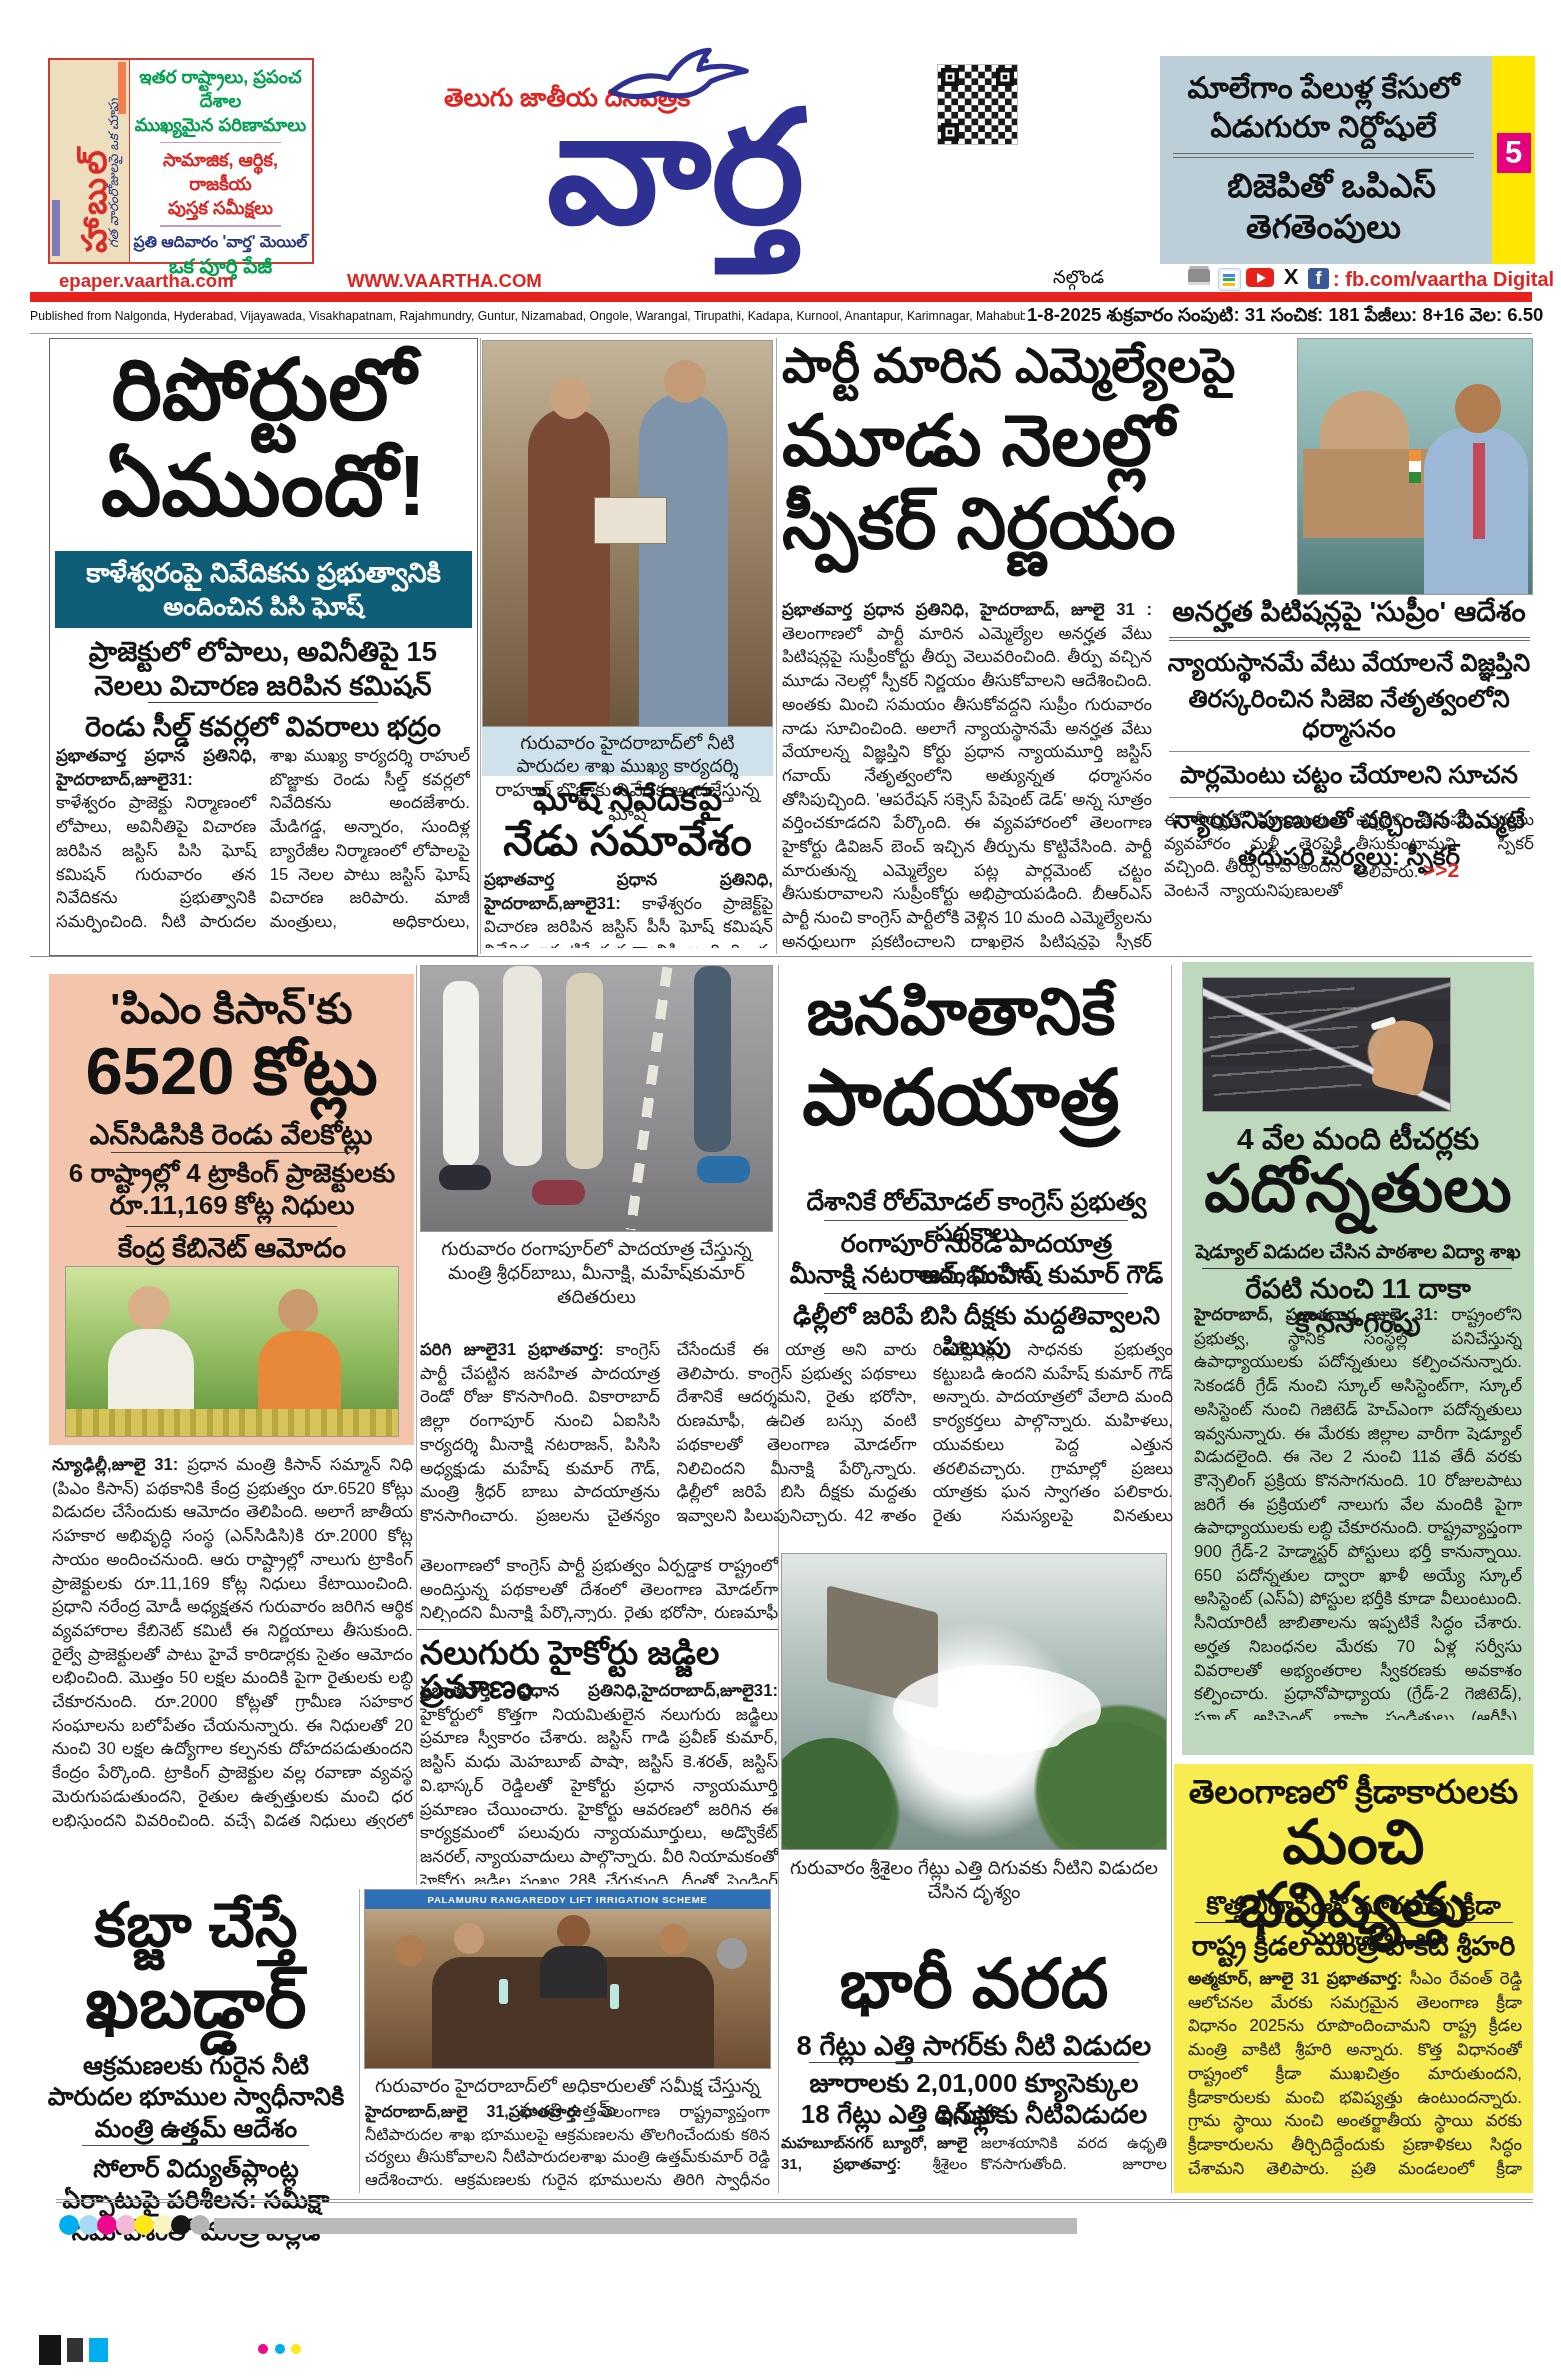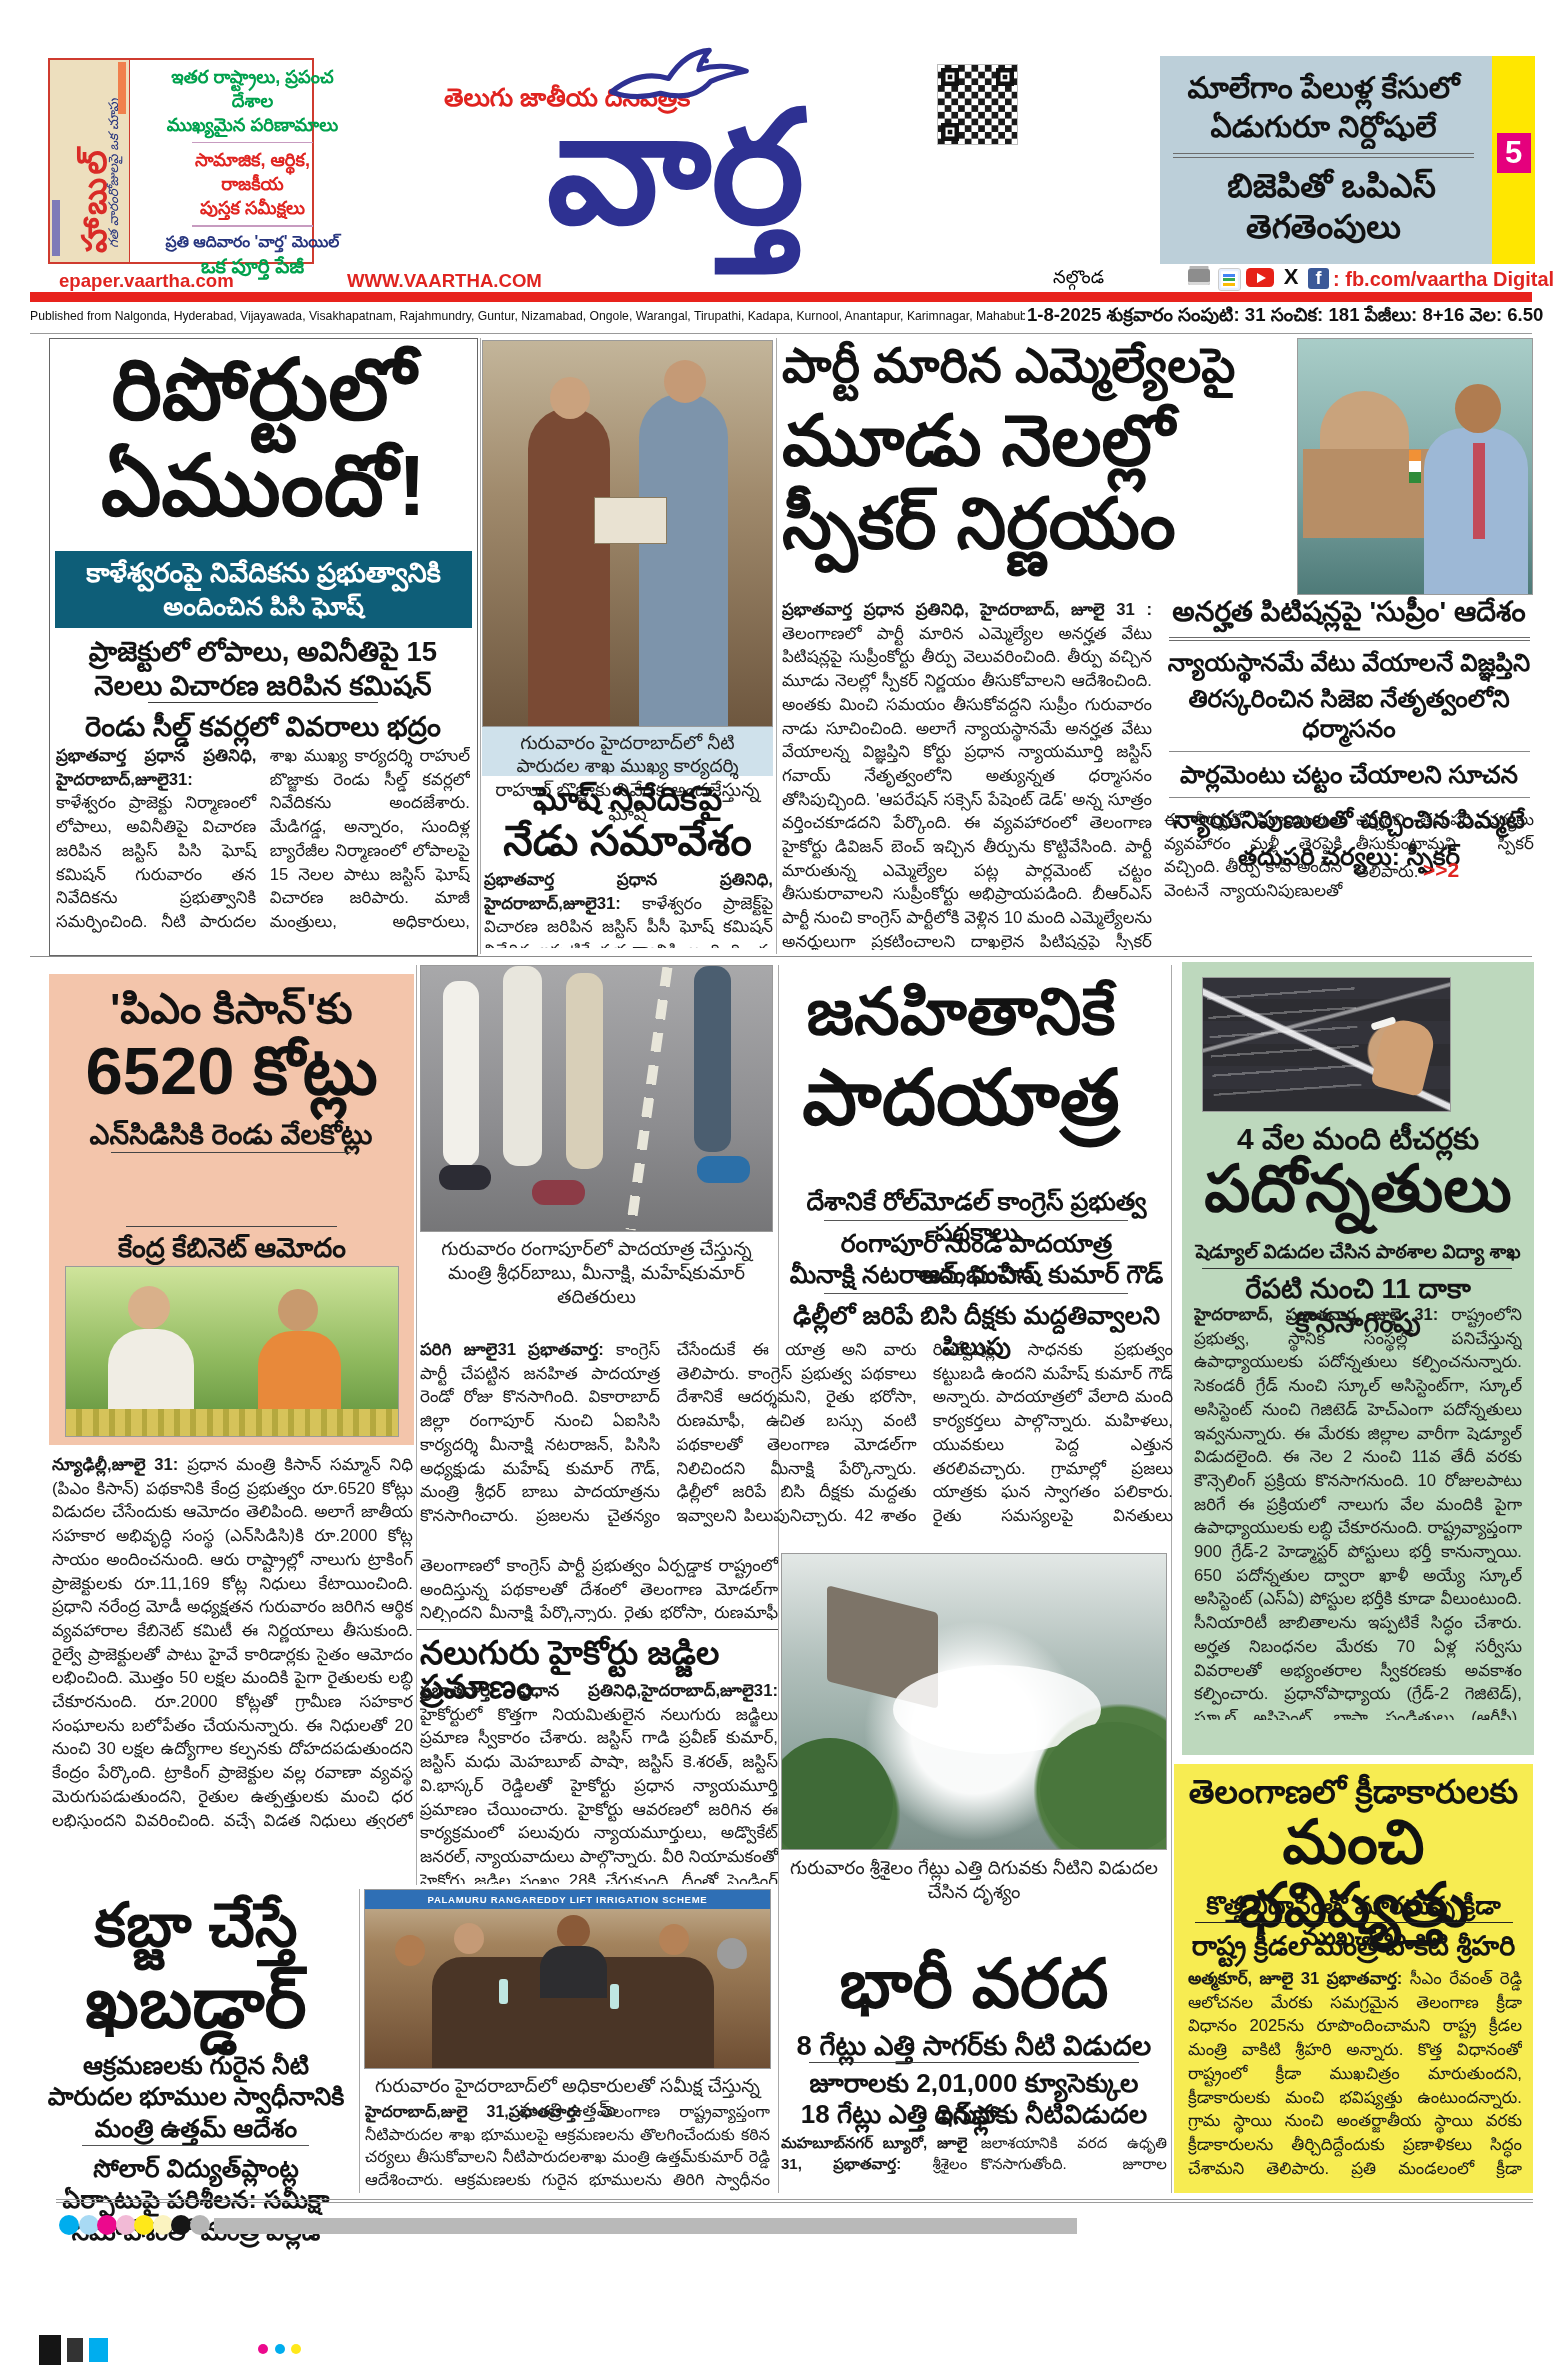--- a/index.html
+++ b/index.html
@@ -27,21 +27,21 @@
 
 <div id="page">
 
   <div class="abs" style="left:48px;top:58px;width:266px;height:206px;border:2.2px solid #cf3b2f;box-sizing:border-box;background:#fff;">
     <div class="abs" style="left:0;top:0;width:79px;height:100%;background:#eddfbe;border-right:1.5px solid #cf3b2f;overflow:hidden;">
       <div class="abs vtext" style="left:21px;top:7.4px;height:186px;font-size:34px;font-weight:bold;color:#d92b27;letter-spacing:3px;">హాబుల్</div>
       <div class="abs vtext" style="left:55px;top:10.4px;height:178px;font-size:13.4px;font-style:italic;color:#27357e;">గత వారంరోజులపై ఒక చూపు</div>
       <div class="abs" style="left:68px;top:2.2px;width:8.2px;height:52px;background:#f0804d;"></div>
       <div class="abs" style="left:2.2px;bottom:6px;width:8.2px;height:56px;background:#7d7bb8;"></div>
     </div>
-    <div class="abs c" style="left:80px;top:4.5px;width:181px;margin-left:32px;">
+    <div class="abs c" style="left:80px;top:4.5px;width:181px;">
       <div style="font-size:18px;font-weight:bold;color:#00a14d;line-height:1.35;">ఇతర రాష్ట్రాలు, ప్రపంచ దేశాల</div>
       <div style="font-size:18px;font-weight:bold;color:#00a14d;line-height:1.35;">ముఖ్యమైన పరిణామాలు</div>
       <div style="height:1.5px;background:#c79bc0;margin:4.5px 30px;"></div>
       <div style="font-size:18px;font-weight:bold;color:#e02420;line-height:1.35;">సామాజిక, ఆర్థిక, రాజకీయ</div>
       <div style="font-size:18px;font-weight:bold;color:#e02420;line-height:1.35;">పుస్తక సమీక్షలు</div>
       <div style="height:1.5px;background:#c79bc0;margin:4.5px 30px;"></div>
       <div style="font-size:15.6px;font-weight:bold;color:#27357e;line-height:1.4;">ప్రతి ఆదివారం 'వార్త' మెయిల్</div>
       <div style="font-size:20px;font-weight:bold;color:#00a14d;line-height:1.35;">ఒక పూర్తి పేజీ</div>
     </div>
   </div>
@@ -175,20 +175,21 @@
   <div class="abs vline" style="left:416px;top:965px;height:920px;"></div>
   <div class="abs vline" style="left:778px;top:965px;height:1228px;"></div>
   <div class="abs vline" style="left:1171px;top:965px;height:1228px;"></div>
   <div class="abs vline" style="left:359px;top:1889px;height:304px;"></div>
 
   <div class="abs" style="left:49px;top:974px;width:365px;height:471px;background:#f3c5ab;"></div>
   <div class="abs c hl" style="left:49px;top:987px;width:365px;font-size:42px;">'పిఎం కిసాన్'కు</div>
   <div class="abs c hl" style="left:49px;top:1036px;width:365px;font-size:67px;">6520 కోట్లు</div>
   <div class="abs c subhead" style="left:59px;top:1118px;width:344px;font-size:28px;">ఎన్‌సిడిసికి రెండు వేలకోట్లు</div>
   <div class="abs rule" style="left:111px;top:1152px;width:240px;border-color:#444;"></div>
+  <div class="abs c subhead" style="left:64px;top:1158px;width:336px;font-size:26px;">6 రాష్ట్రాల్లో 4 ట్రాకింగ్ ప్రాజెక్టులకు రూ.11,169 కోట్ల నిధులు</div>
   <div class="abs rule" style="left:126px;top:1226px;width:211px;border-color:#444;"></div>
   <div class="abs c subhead" style="left:64px;top:1232px;width:336px;font-size:27px;">కేంద్ర కేబినెట్ ఆమోదం</div>
   <div class="abs photo" style="left:65px;top:1266px;width:334px;height:171px;background:linear-gradient(180deg,#cfe49b 0%,#8fb95e 55%,#5d8f3a 100%);">
     <div class="abs" style="left:62px;top:19.3px;width:42px;height:43px;background:#d9b08a;border-radius:50%;"></div>
     <div class="abs" style="left:42px;top:62px;width:86px;height:108px;background:#f0ede4;border-radius:36px 36px 0 0;"></div>
     <div class="abs" style="left:212px;top:22px;width:40px;height:42px;background:#c89a6e;border-radius:50%;"></div>
     <div class="abs" style="left:192px;top:64px;width:83px;height:107px;background:#e8893a;border-radius:34px 34px 0 0;"></div>
     <div class="abs" style="left:0;bottom:0;width:100%;height:27px;background:repeating-linear-gradient(90deg,#d6c35a 0 10.4px,#b5a83e 10.4px 16.3px);"></div>
   </div>
   <p class="abs bt" style="left:52px;top:1453px;width:361px;height:376px;margin:0;">

